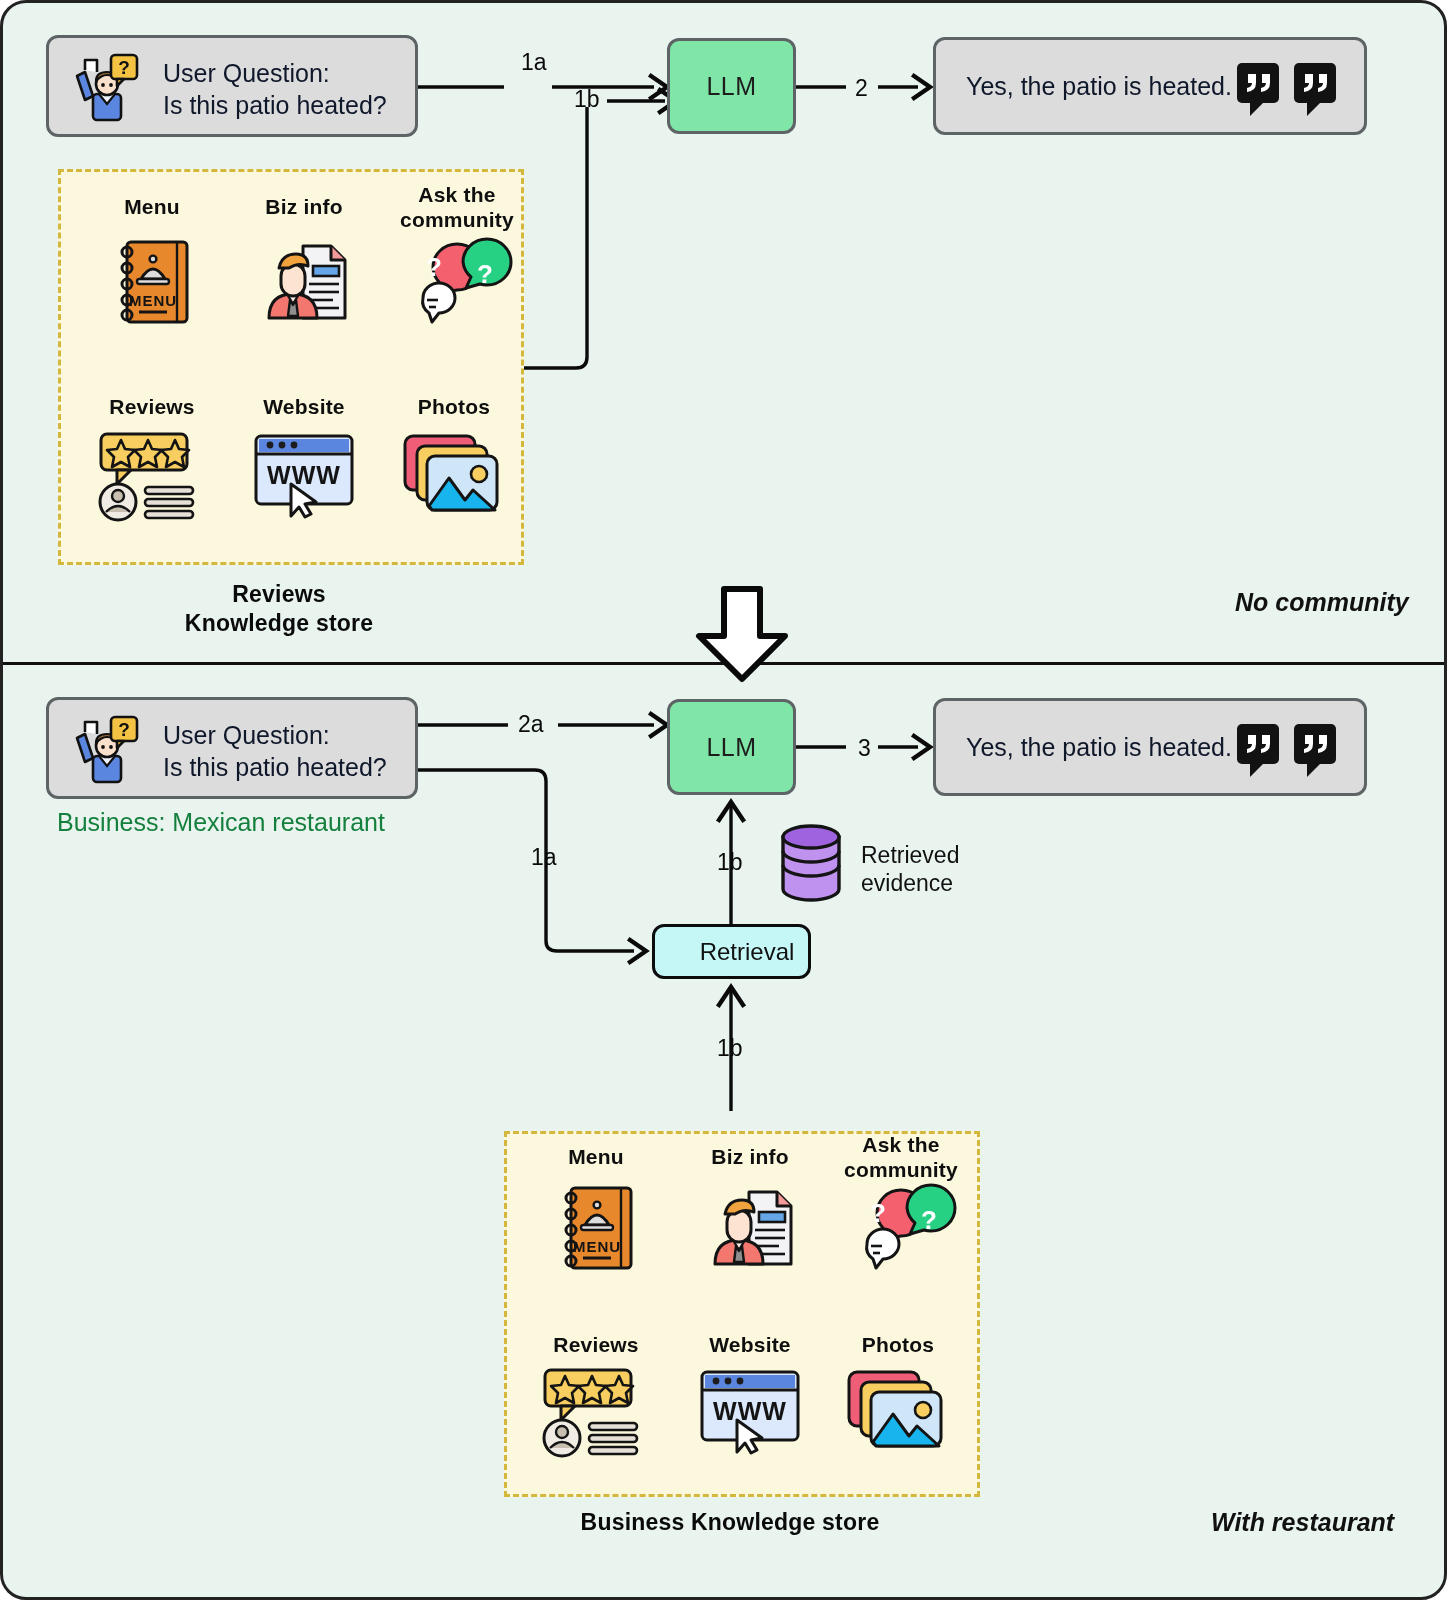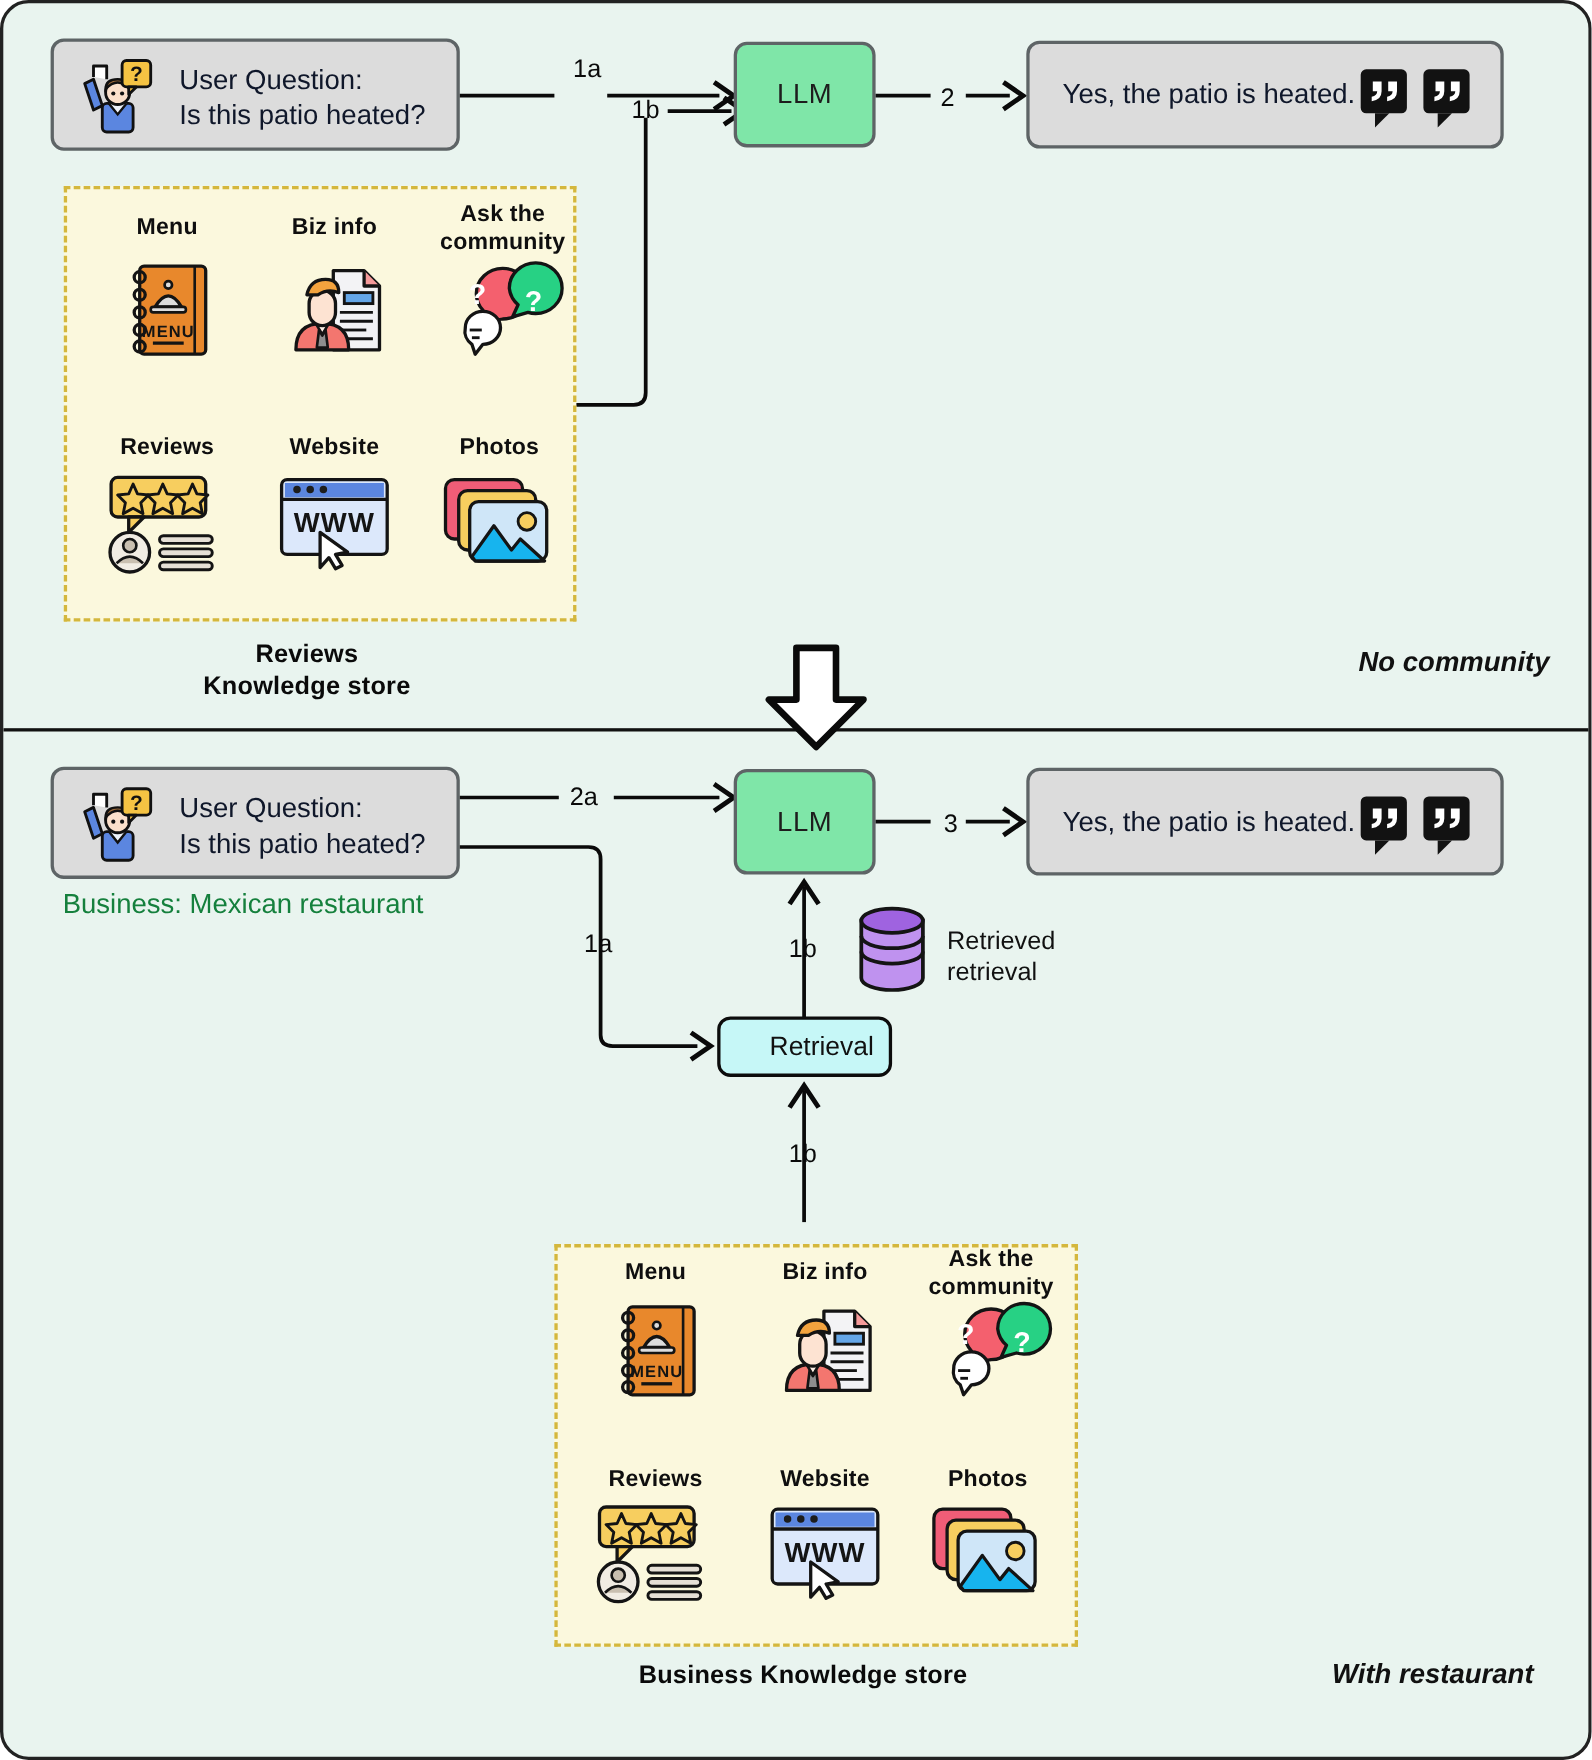--- a/index.html
+++ b/index.html
@@ -320,21 +320,21 @@
 
   <div class="abs" style="left:774px;top:820px;">
     <svg width="68" height="80" viewBox="0 0 68 80">
       <path d="M6 14 L6 66 a28 11 0 0 0 56 0 L62 14 Z" fill="#bf92ef" stroke="#141414" stroke-width="3.4"></path>
       <ellipse cx="34" cy="14" rx="28" ry="11" fill="#9f63e0" stroke="#141414" stroke-width="3.4"></ellipse>
       <path d="M6 28 a28 11 0 0 0 56 0" fill="none" stroke="#141414" stroke-width="3.4"></path>
       <path d="M6 42 a28 11 0 0 0 56 0" fill="none" stroke="#141414" stroke-width="3.4"></path>
     </svg>
   </div>
   <div class="abs evidence-label" style="left:858px;top:838px;">Retrieved
-retrieval</div>
+evidence</div>
 
   <div class="abs retrieval-box" style="left:649px;top:921px;width:159px;height:55px;padding-left:31px;">
     <span>Retrieval</span>
   </div>
 
   <svg class="abs" style="left:712px;top:980px;" width="34" height="128">
     <line x1="16" y1="128" x2="16" y2="8" stroke="#0a0a0a" stroke-width="3.4"></line>
     <path d="M4 22 L16 4 L28 22" fill="none" stroke="#0a0a0a" stroke-width="4.4" stroke-linecap="square"></path>
   </svg>
   <span class="abs step-label" style="left:714px;top:1032px;">1b</span>

